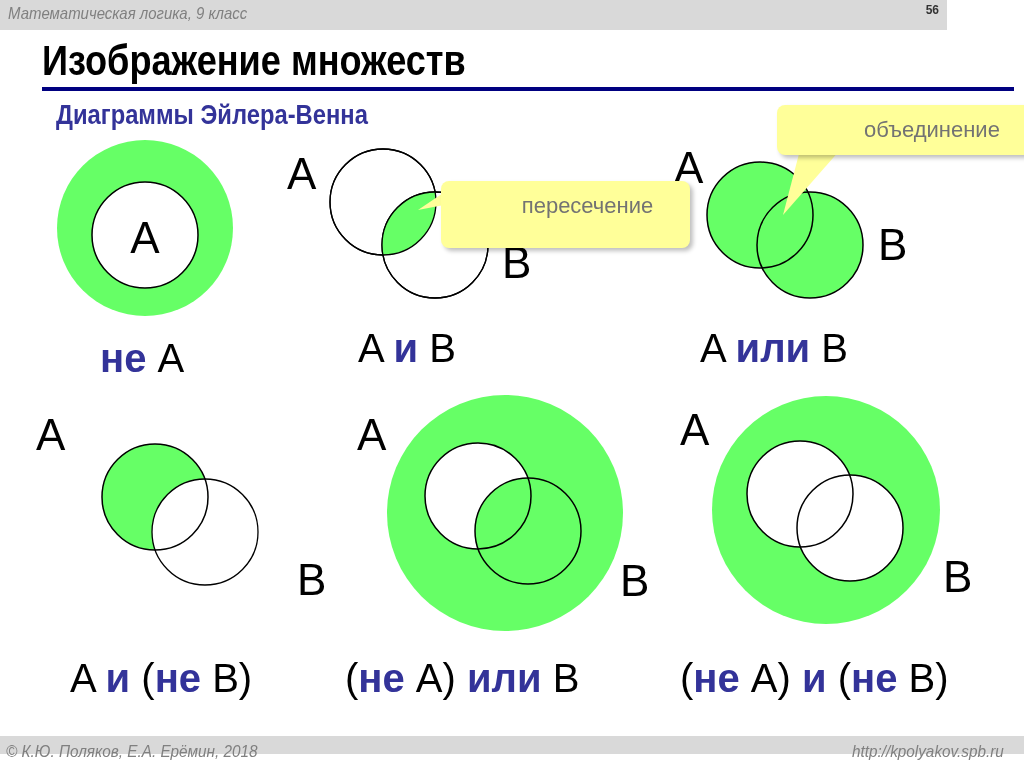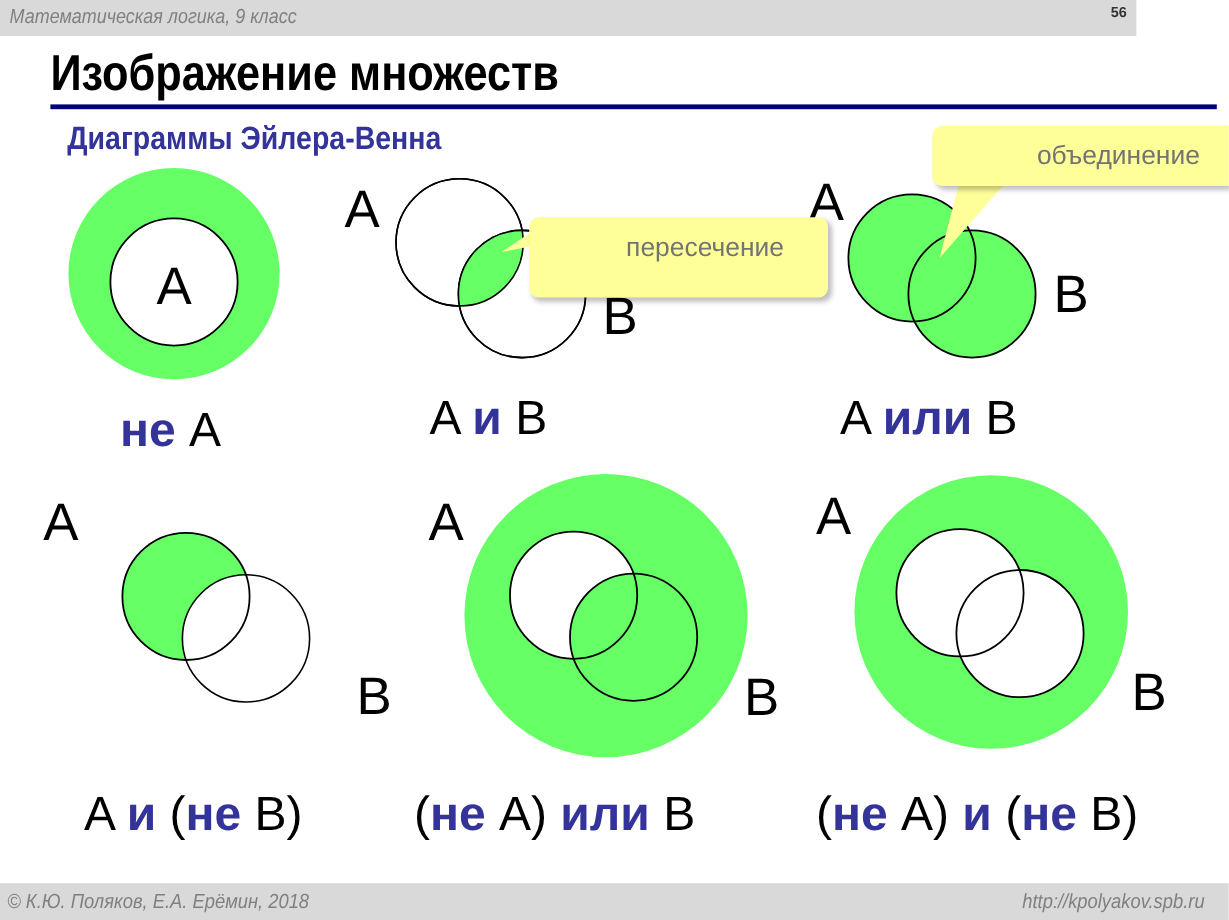--- a/index.html
+++ b/index.html
@@ -24,21 +24,21 @@
       transform: scaleX(0.86); transform-origin: left center; white-space: nowrap;
     }
     .rule {
       position: absolute; left: 42px; top: 87px; width: 972px; height: 4px; background: #000080;
     }
     .subtitle {
       position: absolute; left: 56px; top: 100px; font-size: 27px; font-weight: bold; color: #333399;
       transform: scaleX(0.88); transform-origin: left center; white-space: nowrap;
     }
     .footer {
-      position: absolute; left: 0; top: 736px; width: 1024px; height: 31px; background: #d9d9d9;
+      position: absolute; left: 0; top: 736px; width: 1024px; height: 18px; background: #d9d9d9;
     }
     .footer .copy {
       position: absolute; left: 6px; top: 6px; font-size: 17px; font-style: italic; color: #808080;
       transform: scaleX(0.9); transform-origin: left center; white-space: nowrap;
     }
     .footer .url {
       position: absolute; right: 20px; top: 6px; font-size: 17px; font-style: italic; color: #808080;
       transform: scaleX(0.9); transform-origin: right center; white-space: nowrap;
     }
     svg.diagrams { position: absolute; left: 0; top: 0; }

